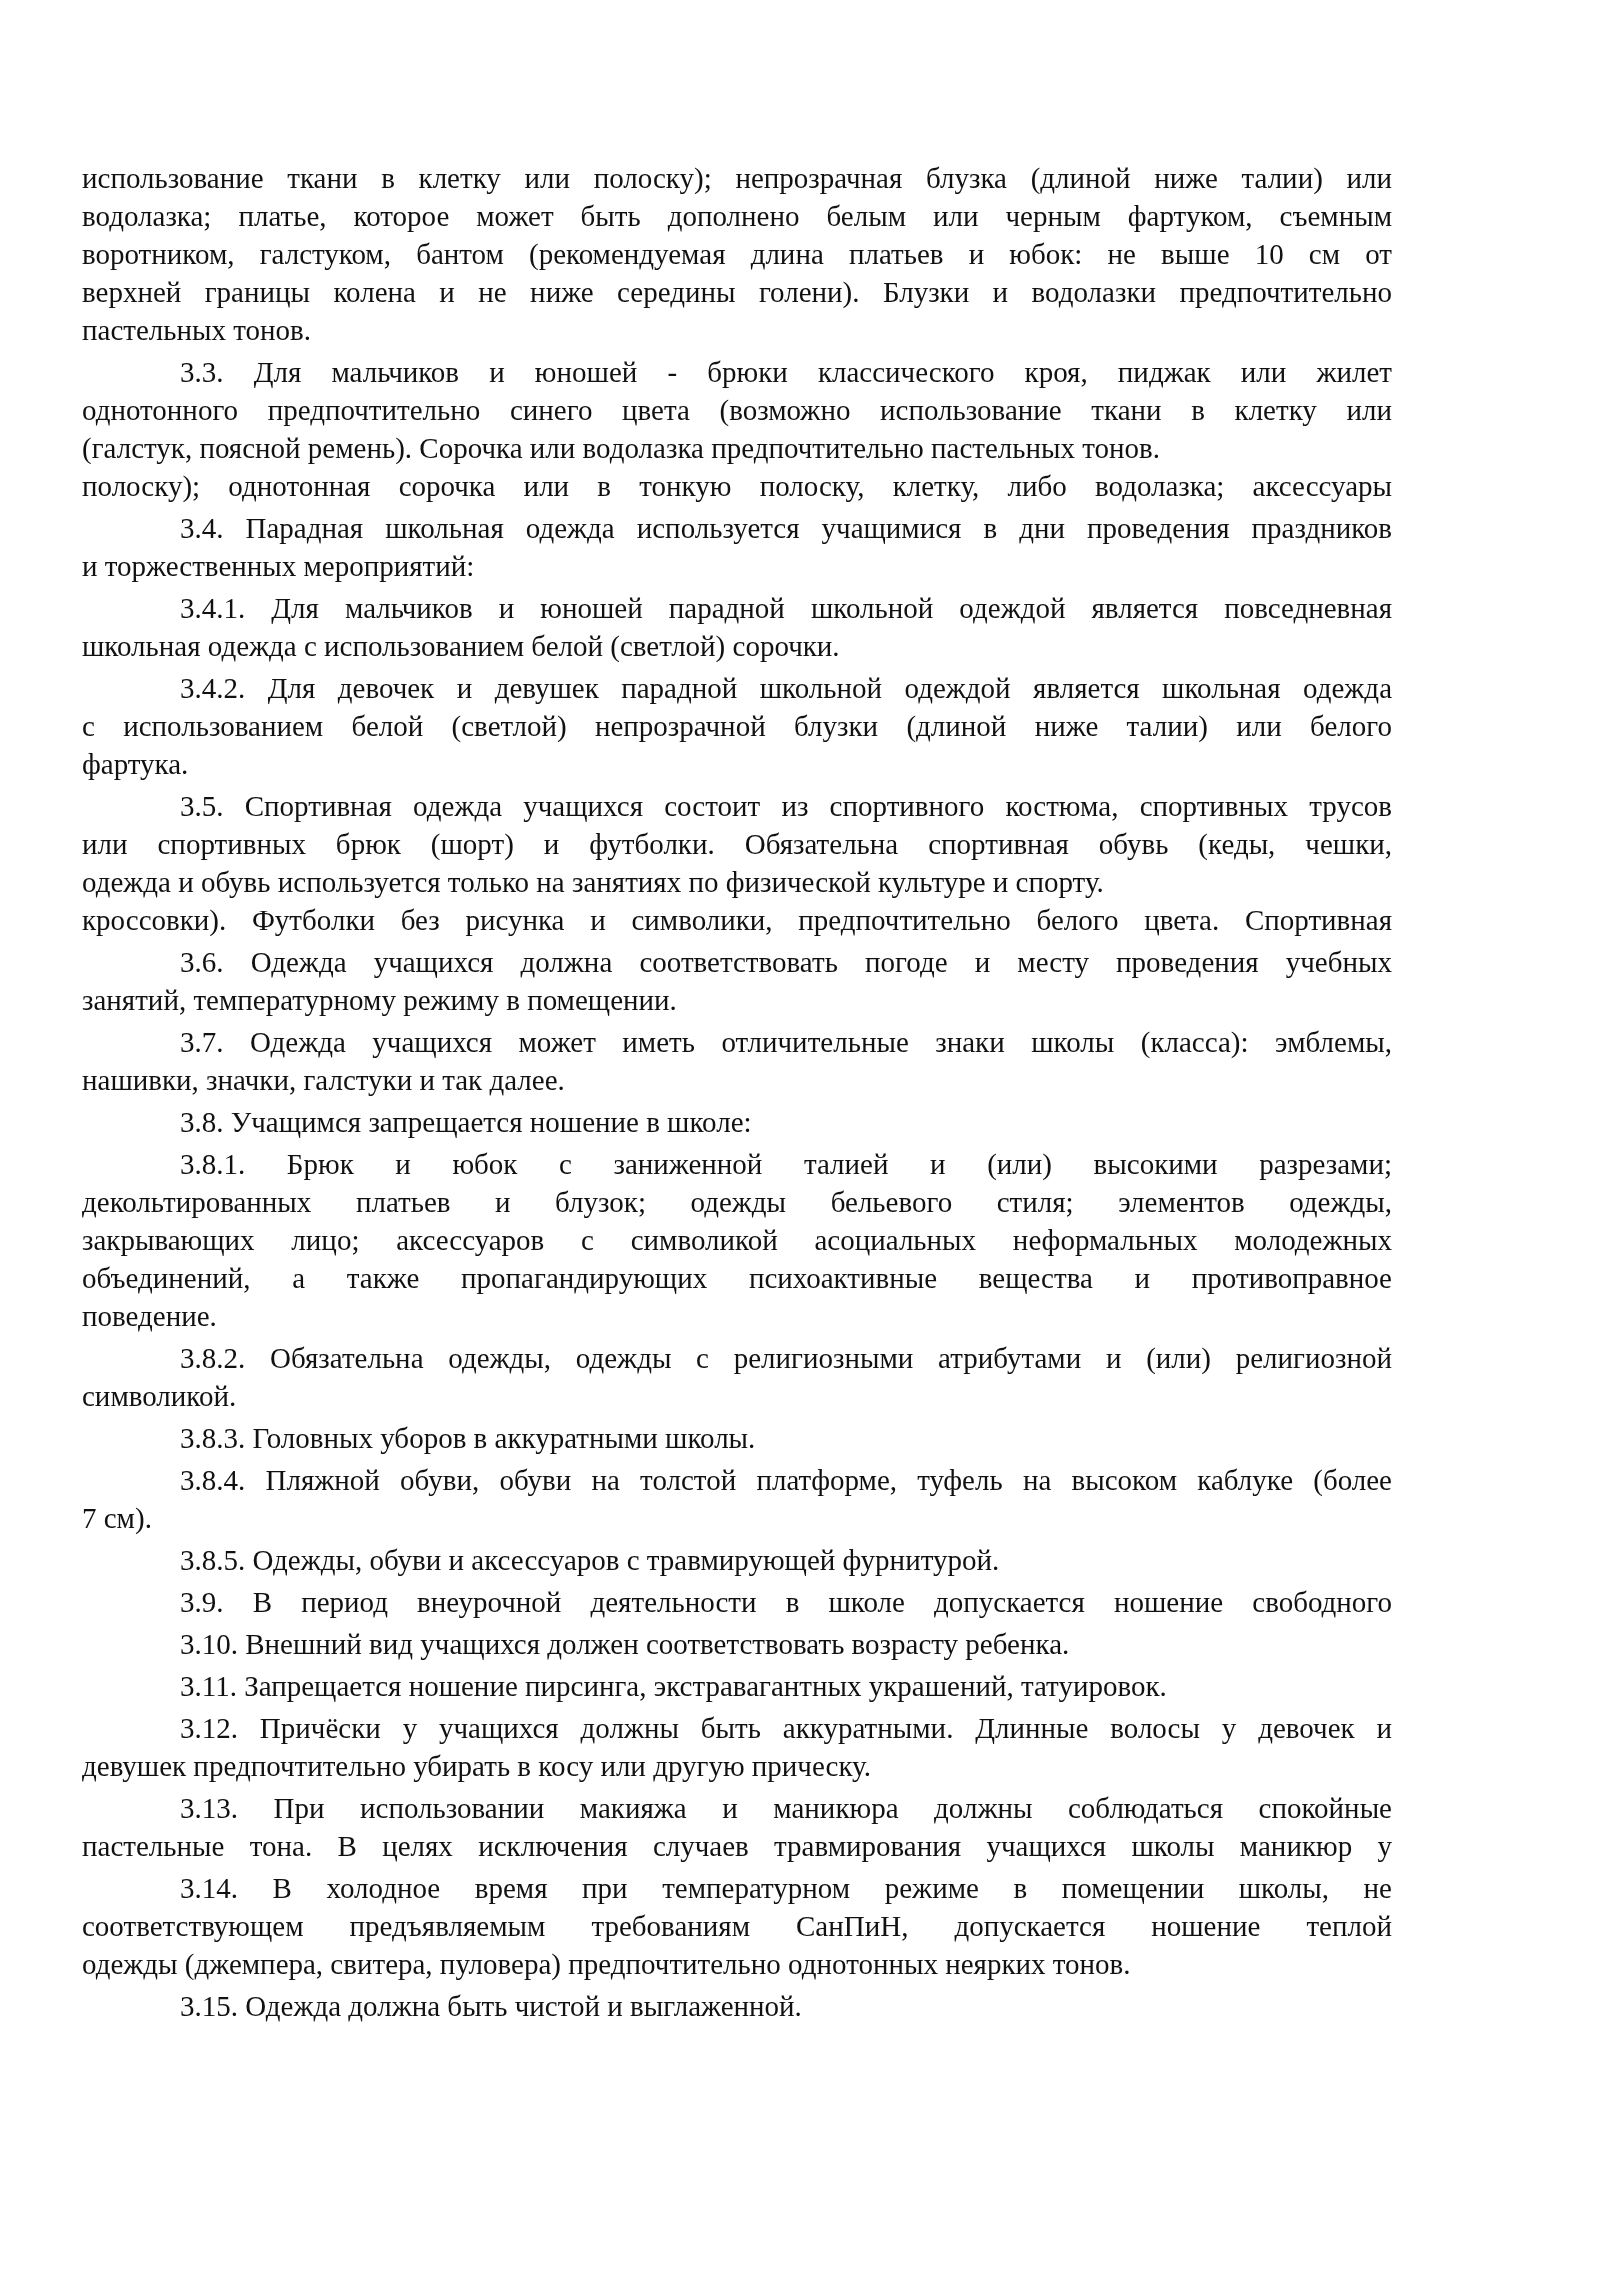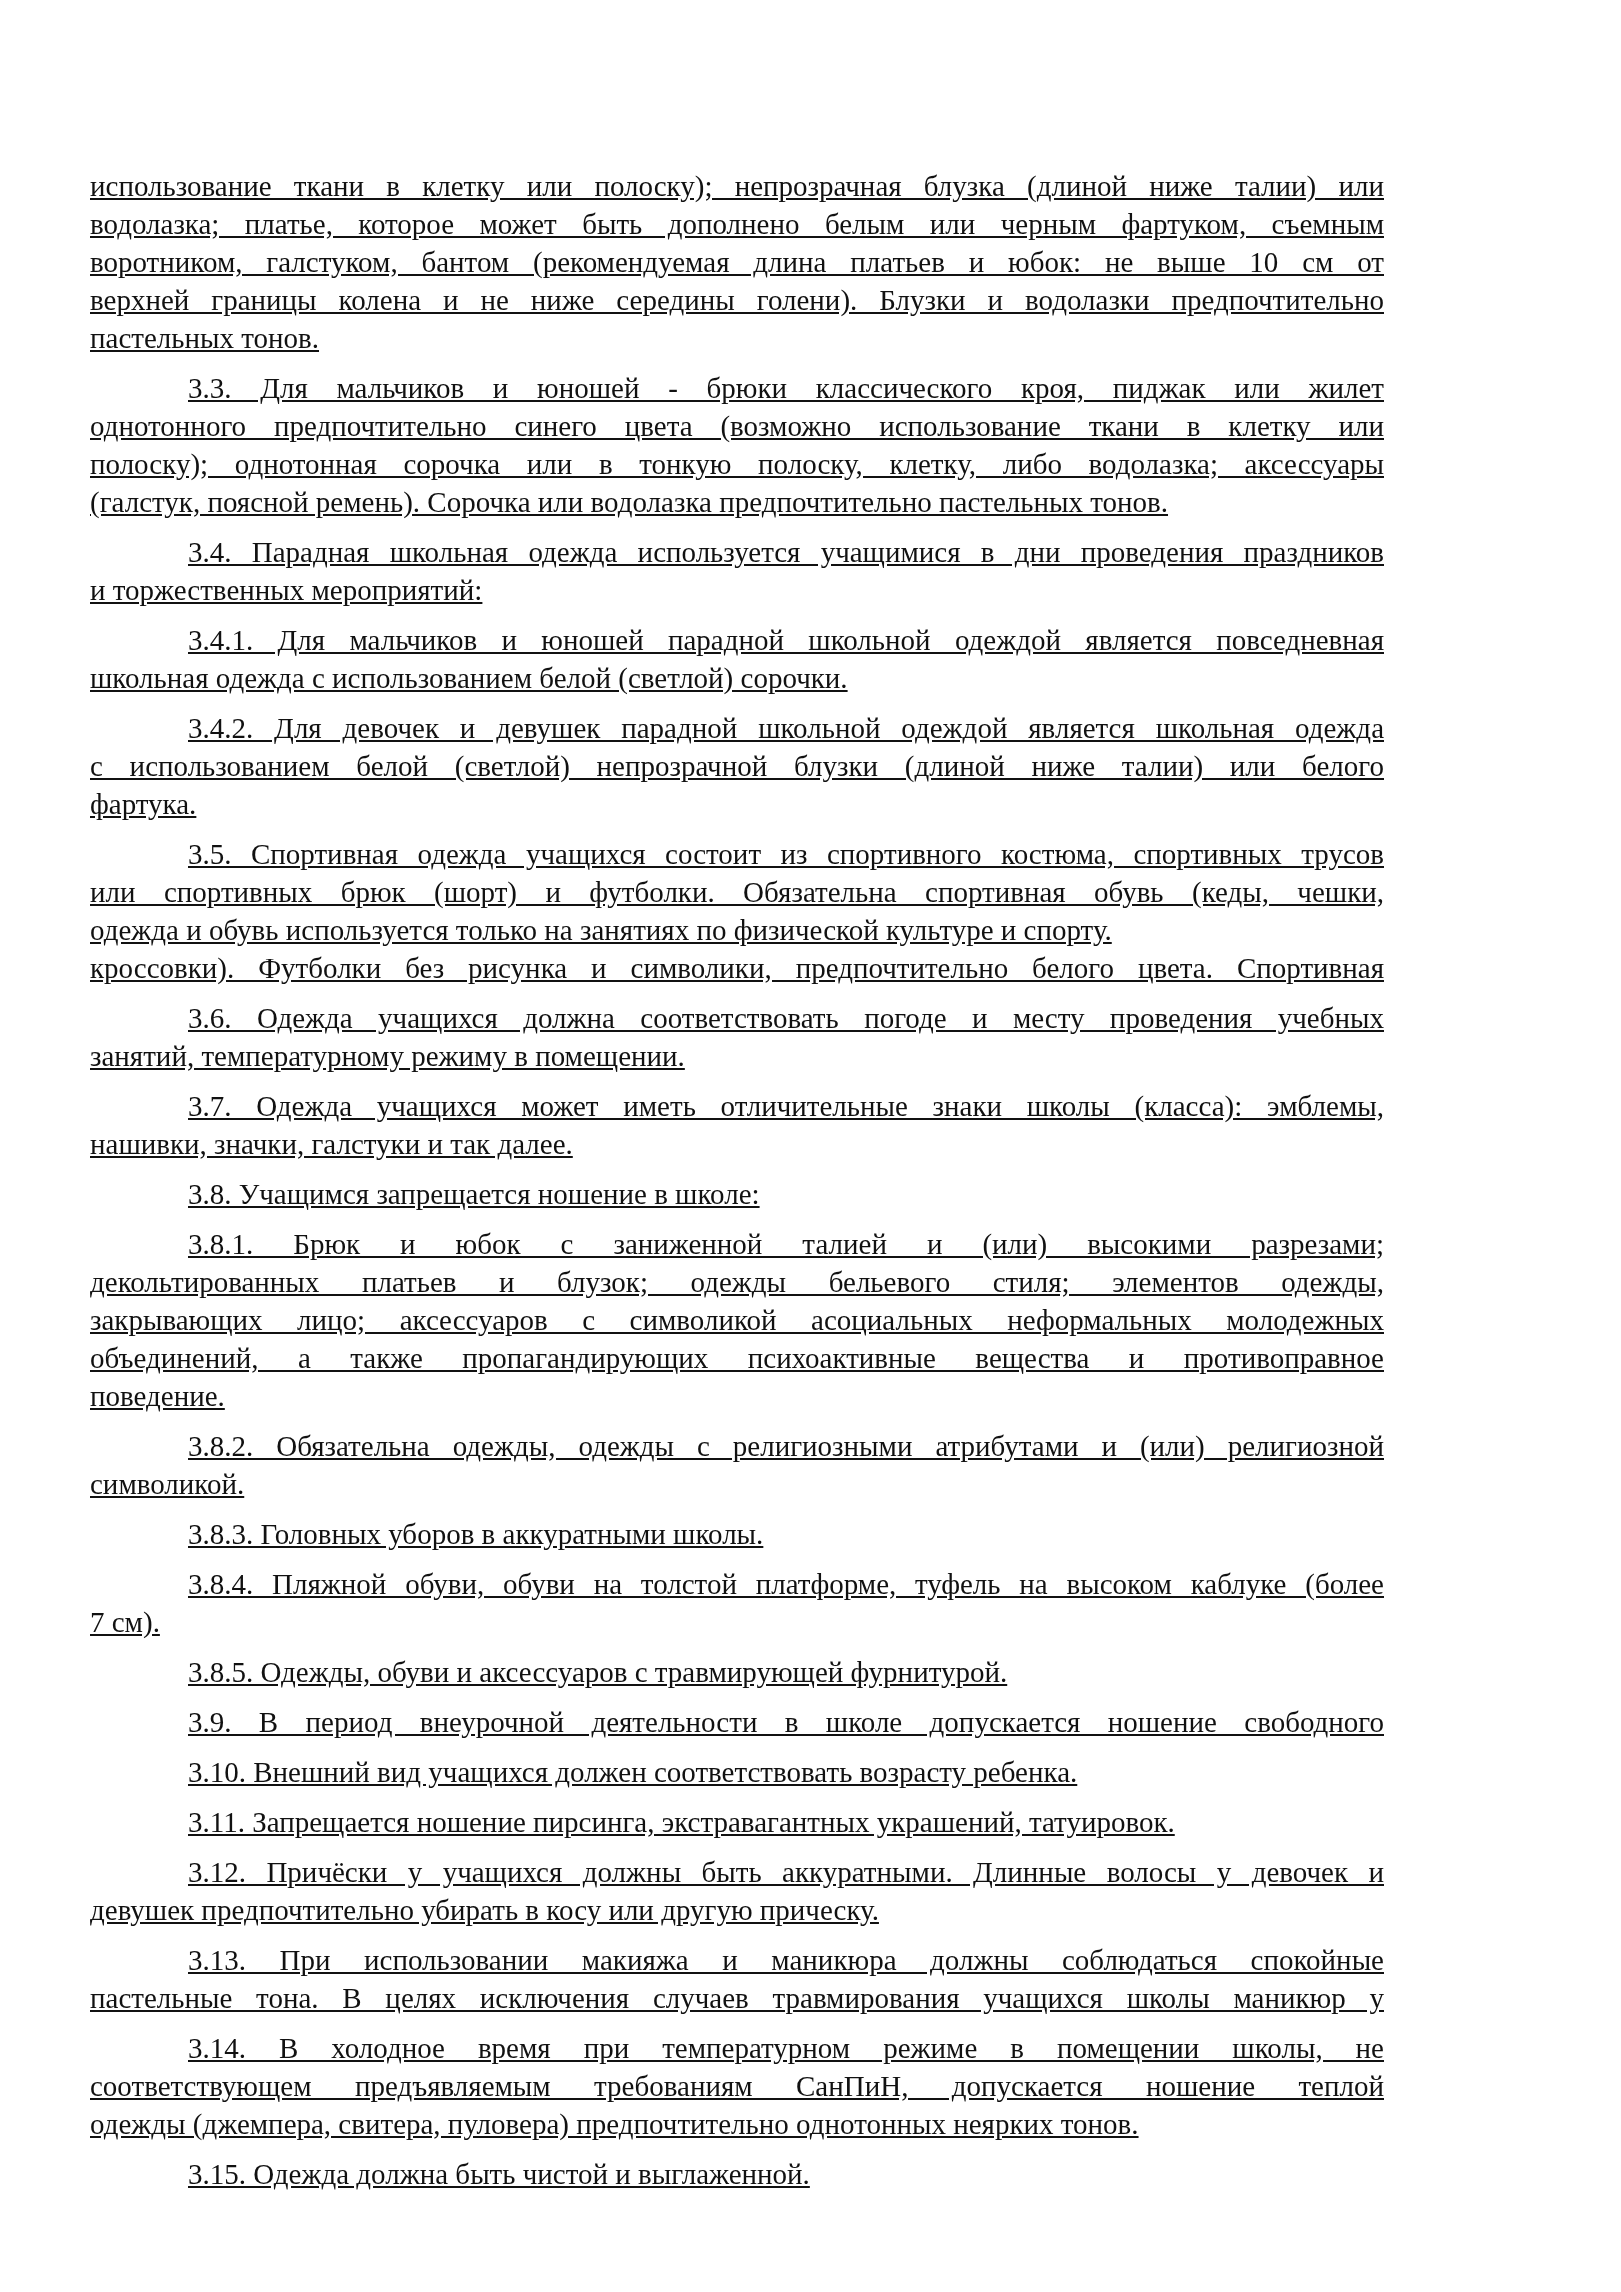--- a/index.html
+++ b/index.html
@@ -17,23 +17,22 @@
     position: absolute;
     left: 78px;
     top: 155px;
     width: 1318px;
     font-family: "Liberation Serif", "DejaVu Serif", serif;
     font-size: 29px;
     line-height: 38px;
     color: #111111;
   }
   .para {
-    margin: 12px;
+    margin: 4px;
     padding: 0;
-    text-decoration: underline;
   }
   .line {
     display: block;
     white-space: nowrap;
     text-align: justify;
     text-align-last: justify;
     height: 38px;
     overflow: visible;
   }
   .line.indent {
@@ -52,22 +51,22 @@
     <span class="line">использование ткани в клетку или полоску); непрозрачная блузка (длиной ниже талии) или</span>
     <span class="line">водолазка; платье, которое может быть дополнено белым или черным фартуком, съемным</span>
     <span class="line">воротником, галстуком, бантом (рекомендуемая длина платьев и юбок: не выше 10 см от</span>
     <span class="line">верхней границы колена и не ниже середины голени). Блузки и водолазки предпочтительно</span>
     <span class="line last">пастельных тонов.</span>
   </div>
 
   <div class="para">
     <span class="line indent">3.3. Для мальчиков и юношей - брюки классического кроя, пиджак или жилет</span>
     <span class="line">однотонного предпочтительно синего цвета (возможно использование ткани в клетку или</span>
+    <span class="line last">(галстук, поясной ремень). Сорочка или водолазка предпочтительно пастельных тонов.</span>
     <span class="line">полоску); однотонная сорочка или в тонкую полоску, клетку, либо водолазка; аксессуары</span>
-    <span class="line last">(галстук, поясной ремень). Сорочка или водолазка предпочтительно пастельных тонов.</span>
   </div>
 
   <div class="para">
     <span class="line indent">3.4. Парадная школьная одежда используется учащимися в дни проведения праздников</span>
     <span class="line last">и торжественных мероприятий:</span>
   </div>
 
   <div class="para">
     <span class="line indent">3.4.1. Для мальчиков и юношей парадной школьной одеждой является повседневная</span>
     <span class="line last">школьная одежда с использованием белой (светлой) сорочки.</span>

